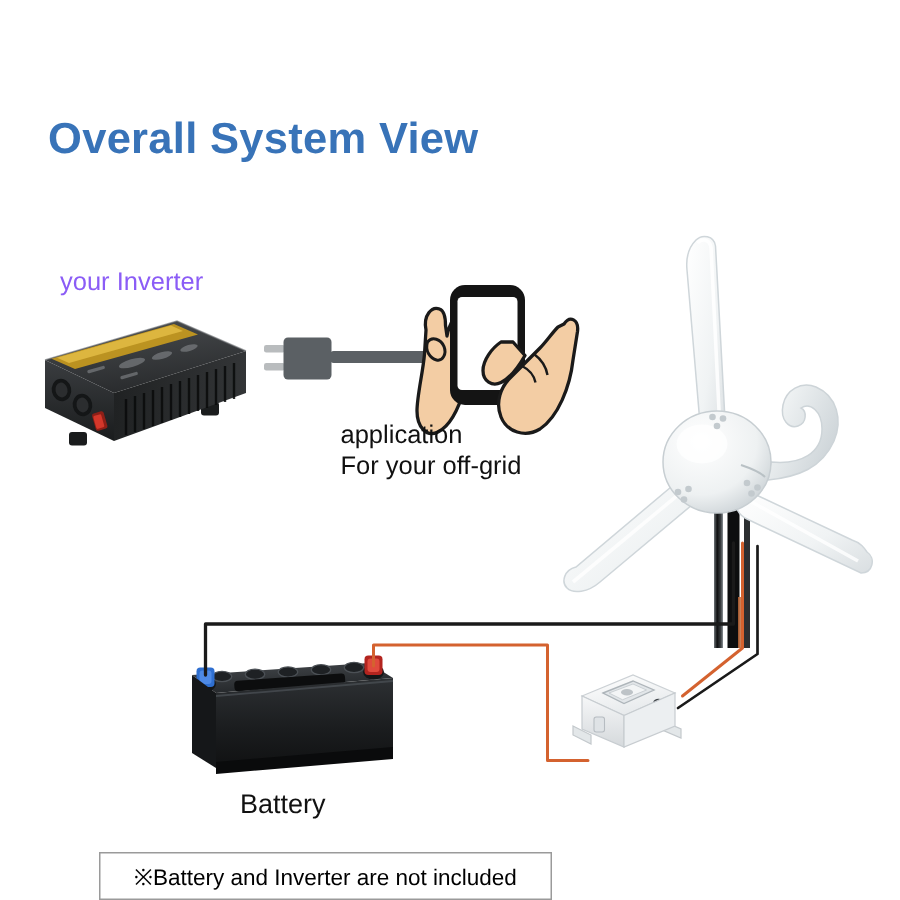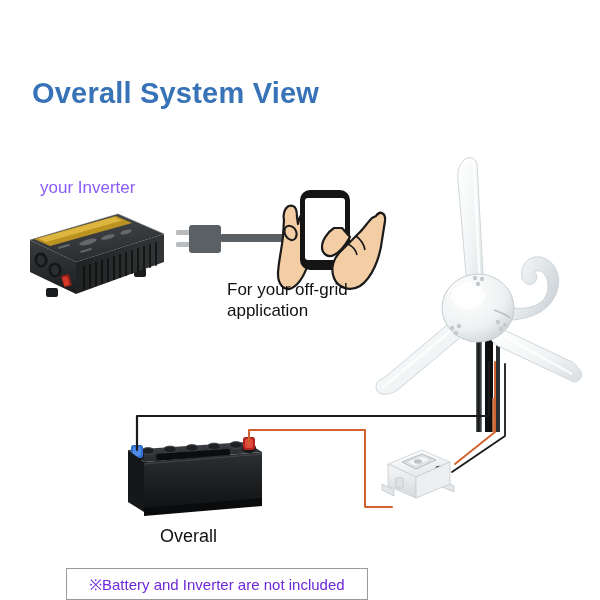--- a/index.html
+++ b/index.html
@@ -130,21 +130,21 @@
     width: 300px;
     height: 30px;
     border: 1px solid #9a9a9a;
     background: #ffffff;
     display: flex;
     align-items: center;
     justify-content: center;
   }
   #disclaimer-text {
     font-size: 15px;
-    color: #6d28d9;
+    color: #000000;
     white-space: nowrap;
   }
 </style>
 </head>
 <body>
 
 <div id="page">
 
   <div id="page-title">Overall System View</div>
 
@@ -256,22 +256,22 @@
         <path d="M62 44 C56 48, 50 56, 50 63 C50 70, 56 74, 62 71
                  C68 68, 74 60, 78 53 L70 44 Z" fill="#f3cda4" stroke="#1a1a1a" stroke-width="2.2" stroke-linejoin="round"></path>
 
         <path d="M76 60 C80 62, 84 66, 85 71" fill="none" stroke="#1a1a1a" stroke-width="1.6"></path>
         <path d="M84 52 C88 55, 92 60, 93 66" fill="none" stroke="#1a1a1a" stroke-width="1.6"></path>
       </g>
     </svg>
   </div>
 
   <div id="offgrid-caption">
+    <div>application</div>
     <div>For your off-grid</div>
-    <div>application</div>
   </div>
 
   <div id="turbine-group">
     <svg width="228" height="290" viewBox="0 0 228 290">
       <defs>
         <linearGradient id="bladeG" x1="0" y1="0" x2="1" y2="1">
           <stop offset="0%" stop-color="#ffffff"></stop>
           <stop offset="60%" stop-color="#f0f3f4"></stop>
           <stop offset="100%" stop-color="#d9dee1"></stop>
         </linearGradient>
@@ -389,21 +389,21 @@
 
       <polygon points="8,22 24,34 24,84 8,74" fill="#151719"></polygon>
       <polygon points="24,34 142,24 142,74 24,84" fill="url(#battFront)"></polygon>
 
       <polyline points="24,36 142,26" fill="none" stroke="#484d52" stroke-width="1.2" opacity="0.8"></polyline>
 
       <polygon points="24,80 142,70 142,78 24,88" fill="#0a0b0c"></polygon>
     </svg>
   </div>
 
-  <div id="battery-label">Overall</div>
+  <div id="battery-label">Battery</div>
 
   <div id="controller-group">
     <svg width="82" height="62" viewBox="0 0 82 62">
       <defs>
         <linearGradient id="ctrlTop" x1="0" y1="0" x2="0.4" y2="1">
           <stop offset="0%" stop-color="#ffffff"></stop>
           <stop offset="100%" stop-color="#e7eaec"></stop>
         </linearGradient>
         <linearGradient id="ctrlFront" x1="0" y1="0" x2="0" y2="1">
           <stop offset="0%" stop-color="#f6f7f8"></stop>

